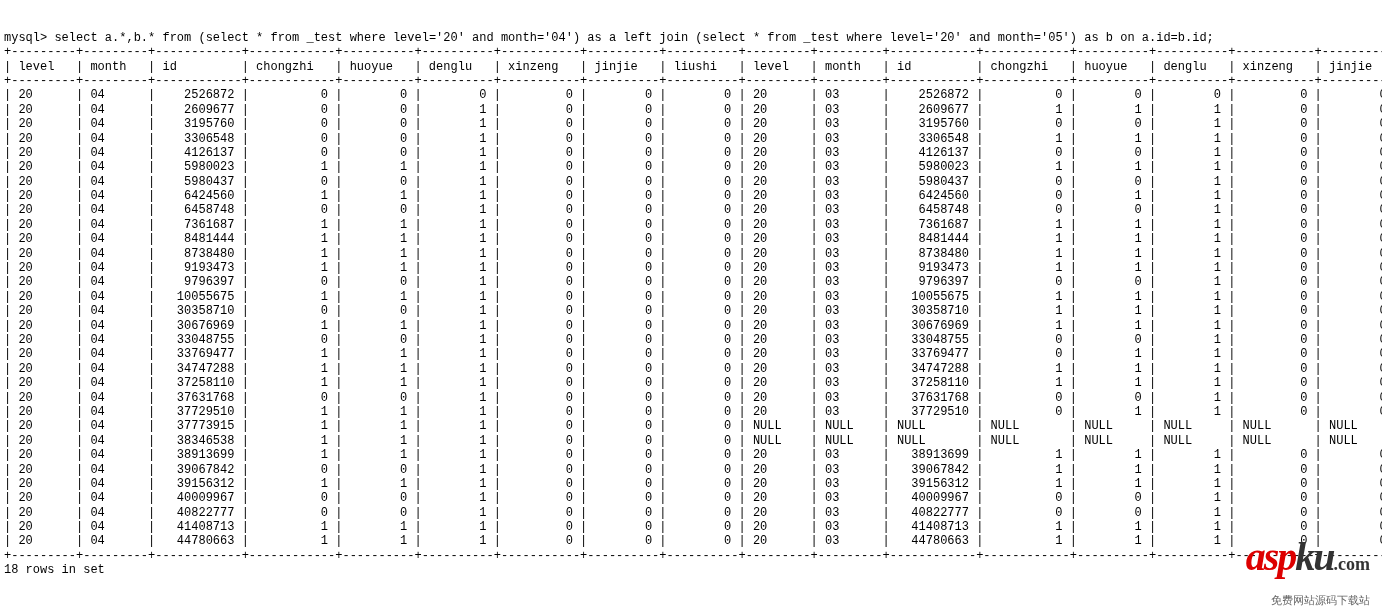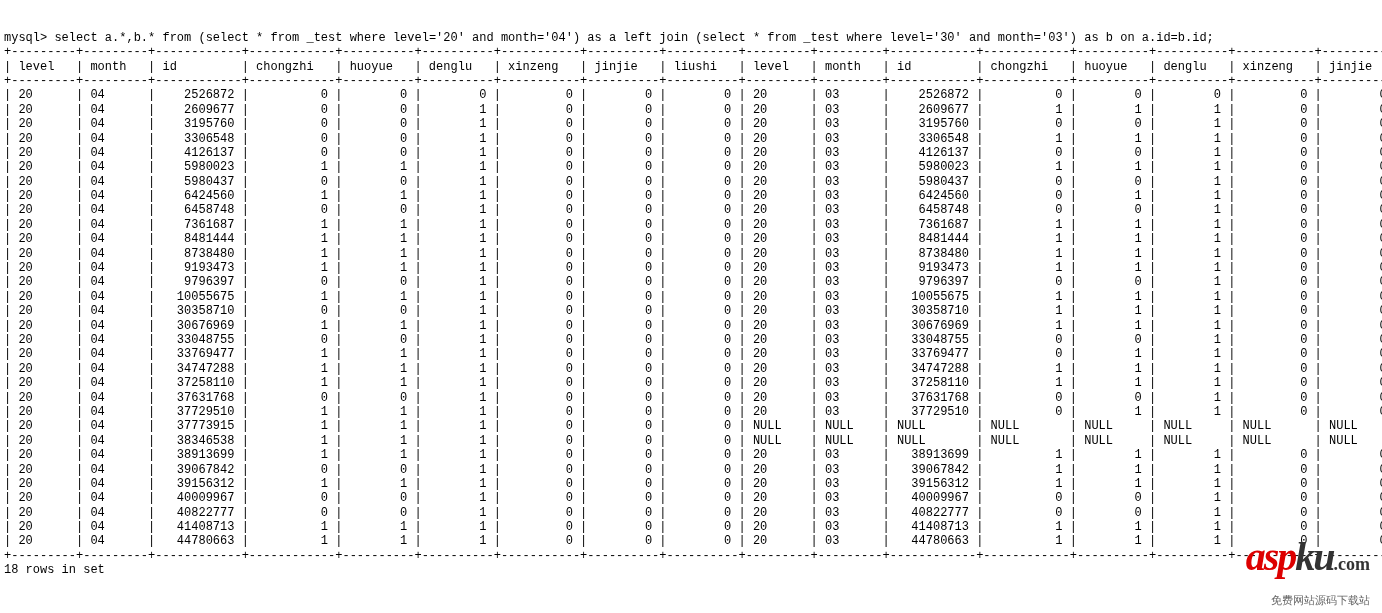--- a/index.html
+++ b/index.html
@@ -8,21 +8,21 @@
   .watermark .brand{font-size:40px;font-weight:bold;font-style:italic;letter-spacing:-2px;}
   .watermark .a{color:#d00;}
   .watermark .s{color:#d00;}
   .watermark .p{color:#d00;}
   .watermark .k{color:#333;}
   .watermark .u{color:#333;}
   .watermark .com{color:#333;font-size:18px;font-weight:bold;}
 </style>
 </head>
 <body>
-<div class="wrap"><span><span>mysql&gt;</span> <span>select a.*,b.* from (select * from _test where level='20' and month='04') as a left join (select * from _test where level='30' and month='03') as b on a.id=b.id;</span></span>
+<div class="wrap"><span><span>mysql&gt;</span> <span>select a.*,b.* from (select * from _test where level='20' and month='04') as a left join (select * from _test where level='20' and month='05') as b on a.id=b.id;</span></span>
 <span id="sep1">+---------+---------+------------+------------+----------+----------+-----------+----------+----------+---------+---------+------------+------------+----------+----------+-----------+----------+----------+</span>
 <span id="hdr">| level   | month   | id         | chongzhi   | huoyue   | denglu   | xinzeng   | jinjie   | liushi   | level   | month   | id         | chongzhi   | huoyue   | denglu   | xinzeng   | jinjie   | liushi   |</span>
 <span id="sep2">+---------+---------+------------+------------+----------+----------+-----------+----------+----------+---------+---------+------------+------------+----------+----------+-----------+----------+----------+</span>
 <span id="rows">| 20      | 04      |    2526872 |          0 |        0 |        0 |         0 |        0 |        0 | 20      | 03      |    2526872 |          0 |        0 |        0 |         0 |        0 |        0 |
 | 20      | 04      |    2609677 |          0 |        0 |        1 |         0 |        0 |        0 | 20      | 03      |    2609677 |          1 |        1 |        1 |         0 |        0 |        0 |
 | 20      | 04      |    3195760 |          0 |        0 |        1 |         0 |        0 |        0 | 20      | 03      |    3195760 |          0 |        0 |        1 |         0 |        0 |        0 |
 | 20      | 04      |    3306548 |          0 |        0 |        1 |         0 |        0 |        0 | 20      | 03      |    3306548 |          1 |        1 |        1 |         0 |        0 |        0 |
 | 20      | 04      |    4126137 |          0 |        0 |        1 |         0 |        0 |        0 | 20      | 03      |    4126137 |          0 |        0 |        1 |         0 |        0 |        0 |
 | 20      | 04      |    5980023 |          1 |        1 |        1 |         0 |        0 |        0 | 20      | 03      |    5980023 |          1 |        1 |        1 |         0 |        0 |        0 |
 | 20      | 04      |    5980437 |          0 |        0 |        1 |         0 |        0 |        0 | 20      | 03      |    5980437 |          0 |        0 |        1 |         0 |        0 |        0 |

